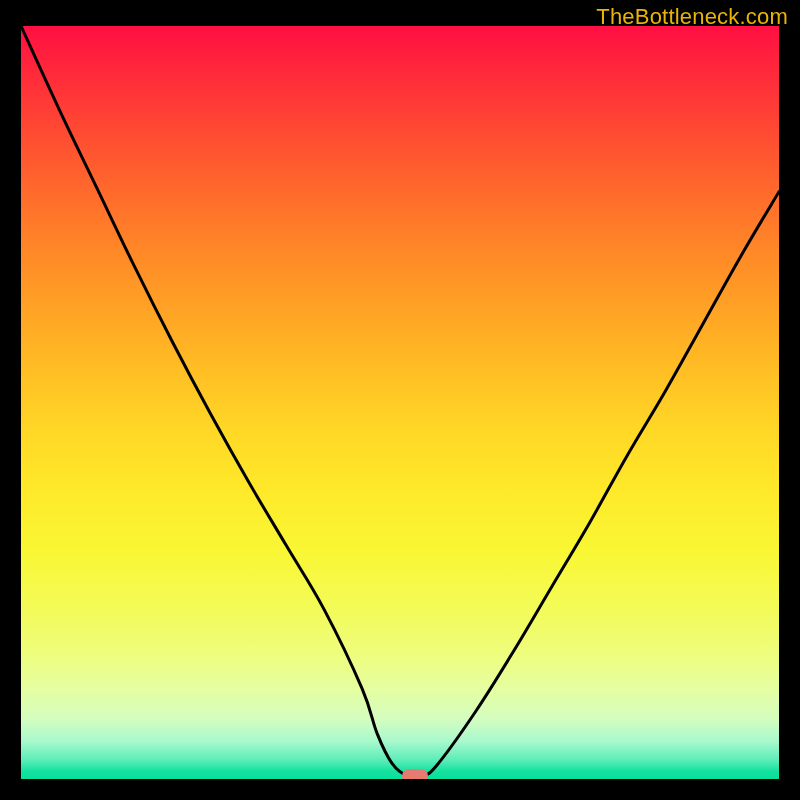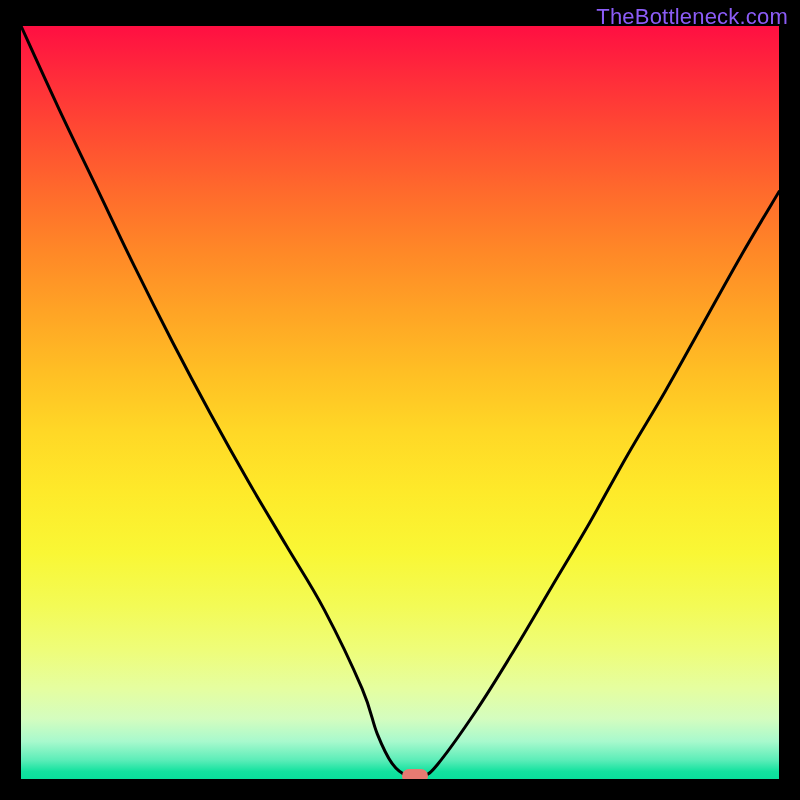--- a/index.html
+++ b/index.html
@@ -14,21 +14,21 @@
   .frame {
     position: relative;
     width: 800px;
     height: 800px;
     background: #000;
   }
   .watermark {
     position: absolute;
     top: 4px;
     right: 12px;
-    color: #8b5cf6;
+    color: #eab308;
     font-size: 22px;
     font-weight: 500;
     letter-spacing: 0.2px;
     z-index: 10;
   }
   .plot-area {
     position: absolute;
     left: 21px;
     top: 26px;
     width: 758px;

